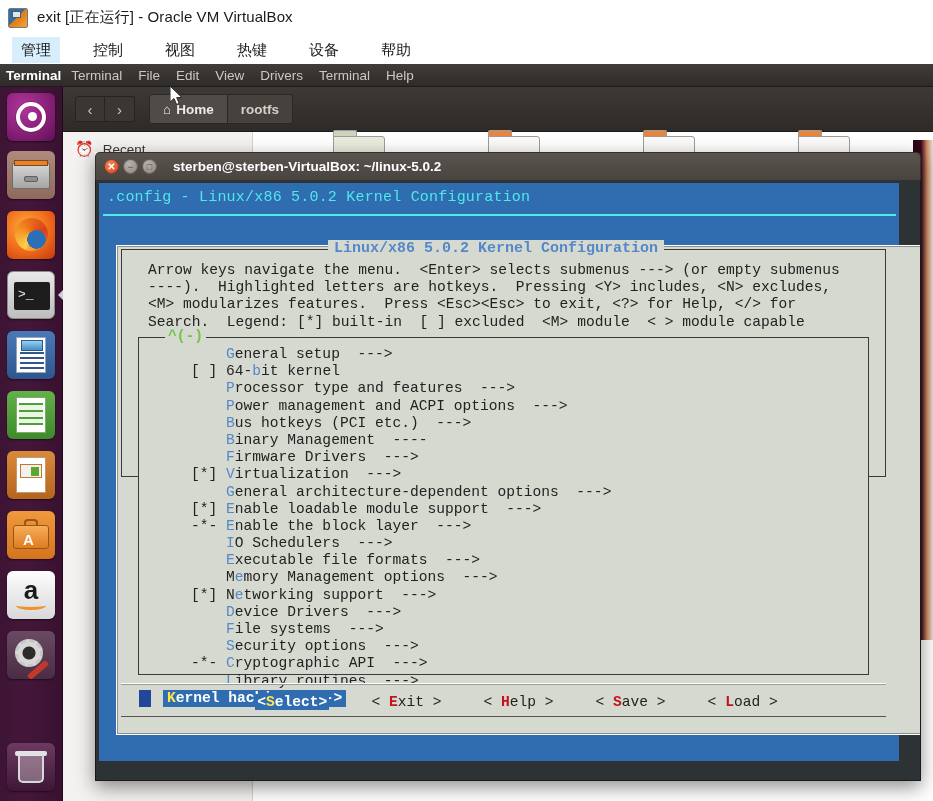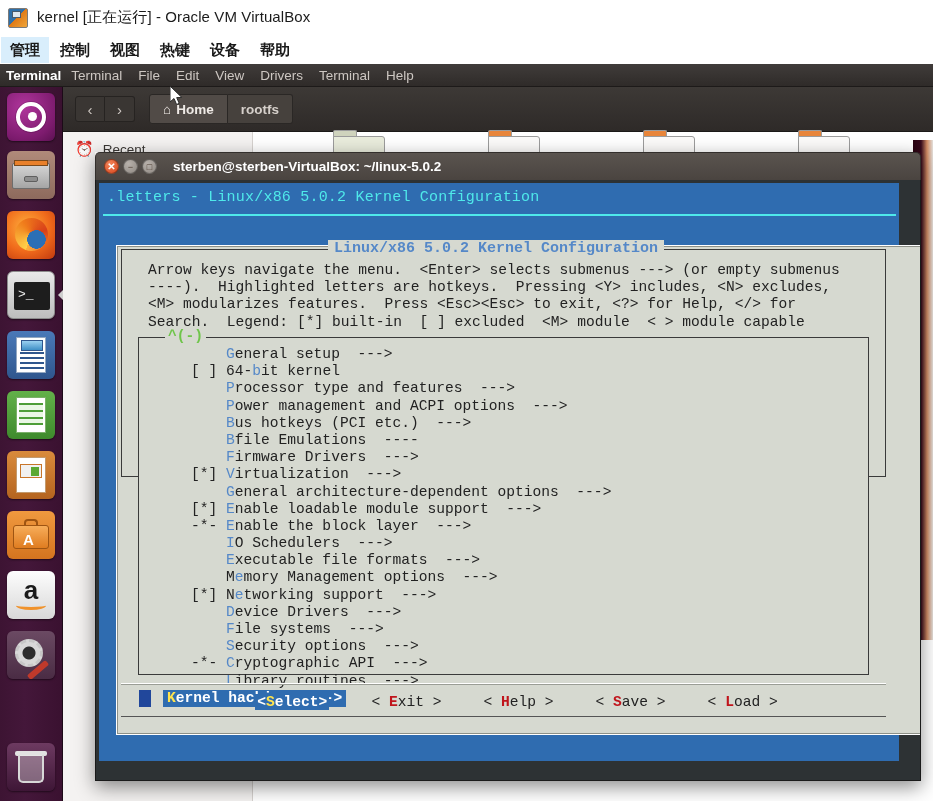--- a/index.html
+++ b/index.html
@@ -15,21 +15,21 @@
     background:linear-gradient(135deg,#2f6fa8 0%,#2f6fa8 45%,#e07a16 46%,#f0a63a 100%);
     border:1px solid #7a7a7a; border-radius:2px; }
   #vbox-icon:after{ content:""; position:absolute; left:3px; top:2px; width:7px; height:5px;
     background:#dfe7ee; border:1px solid #4a5a6a; }
   #vbox-title{ font-size:15px; color:#1b1b1b; letter-spacing:.1px; }
 
   #vbox-menubar{
     position:absolute; left:0; top:35px; width:933px; height:29px;
     background:#ffffff; display:flex; align-items:center; font-size:15px; color:#1b1b1b;
   }
-  .vbox-menu-item{ padding:3px 9px; margin:0 1px; line-height:20px;font-weight:bold; }
+  .vbox-menu-item{ padding:3px 9px; margin:0 12px; line-height:20px; }
   .vbox-menu-item.active{ background:#d9eefc; }
 
   
   #ubuntu-panel{
     position:absolute; left:0; top:64px; width:933px; height:23px;
     background:linear-gradient(#403c3a,#2f2b29);
     display:flex; align-items:center; color:#e8e4e0; font-size:13.5px;
     border-bottom:1px solid #1d1a19;
   }
   #panel-appname{ font-weight:bold; padding:0 2px 0 6px; color:#ffffff; }
@@ -196,21 +196,21 @@
   #mc-botrule{ position:absolute; left:4px; top:470px; width:765px; height:1px; background:#555; }
 
   
   #mouse{ position:absolute; left:170px; top:86px; width:14px; height:21px; }
 </style>
 </head>
 <body>
 
 <div id="vbox-titlebar">
   <div id="vbox-icon"></div>
-  <div id="vbox-title">kernel [正在运行] - Oracle VM VirtualBox</div>
+  <div id="vbox-title">exit [正在运行] - Oracle VM VirtualBox</div>
 </div>
 
 <div id="vbox-menubar">
   <div class="vbox-menu-item active">管理</div>
   <div class="vbox-menu-item">控制</div>
   <div class="vbox-menu-item">视图</div>
   <div class="vbox-menu-item">热键</div>
   <div class="vbox-menu-item">设备</div>
   <div class="vbox-menu-item">帮助</div>
 </div>
@@ -321,42 +321,42 @@
 <div id="term-win">
   <div id="term-title">
     <div class="wbtn" id="wb-close">✕</div>
     <div class="wbtn" id="wb-min">−</div>
     <div class="wbtn" id="wb-max">□</div>
     <div id="term-title-text">sterben@sterben-VirtualBox: ~/linux-5.0.2</div>
   </div>
 
   <div id="term-body">
     <div id="mc-back">
-      <div id="mc-header">.letters - Linux/x86 5.0.2 Kernel Configuration</div>
+      <div id="mc-header">.config - Linux/x86 5.0.2 Kernel Configuration</div>
       <div id="mc-hrule"></div>
 
       <div id="mc-dialog">
 
         <div id="mc-dialog-inner">
           <div id="mc-dialog-title">Linux/x86 5.0.2 Kernel Configuration</div>
           <div id="mc-text">Arrow keys navigate the menu.  &lt;Enter&gt; selects submenus ---&gt; (or empty submenus
 ----).  Highlighted letters are hotkeys.  Pressing &lt;Y&gt; includes, &lt;N&gt; excludes,
 &lt;M&gt; modularizes features.  Press &lt;Esc&gt;&lt;Esc&gt; to exit, &lt;?&gt; for Help, &lt;/&gt; for
 Search.  Legend: [*] built-in  [ ] excluded  &lt;M&gt; module  &lt; &gt; module capable</div>
         </div>
 
         <div id="mc-list">
           <div id="mc-list-mark">^(-)</div>
           <div id="mc-rows">
               <div class="mrow"><span class="prefix">    </span><span class="hk">G</span><span class="txt">eneral setup</span><span class="arrow">  ---&gt;</span></div>
               <div class="mrow"><span class="prefix">[ ] </span><span class="txt">64-</span><span class="hk">b</span><span class="txt">it kernel</span><span class="arrow"></span></div>
               <div class="mrow"><span class="prefix">    </span><span class="hk">P</span><span class="txt">rocessor type and features</span><span class="arrow">  ---&gt;</span></div>
               <div class="mrow"><span class="prefix">    </span><span class="hk">P</span><span class="txt">ower management and ACPI options</span><span class="arrow">  ---&gt;</span></div>
               <div class="mrow"><span class="prefix">    </span><span class="hk">B</span><span class="txt">us hotkeys (PCI etc.)</span><span class="arrow">  ---&gt;</span></div>
-              <div class="mrow"><span class="prefix">    </span><span class="hk">B</span><span class="txt">file Emulations</span><span class="arrow">  ----</span></div>
+              <div class="mrow"><span class="prefix">    </span><span class="hk">B</span><span class="txt">inary Management</span><span class="arrow">  ----</span></div>
               <div class="mrow"><span class="prefix">    </span><span class="hk">F</span><span class="txt">irmware Drivers</span><span class="arrow">  ---&gt;</span></div>
               <div class="mrow"><span class="prefix">[*] </span><span class="hk">V</span><span class="txt">irtualization</span><span class="arrow">  ---&gt;</span></div>
               <div class="mrow"><span class="prefix">    </span><span class="hk">G</span><span class="txt">eneral architecture-dependent options</span><span class="arrow">  ---&gt;</span></div>
               <div class="mrow"><span class="prefix">[*] </span><span class="hk">E</span><span class="txt">nable loadable module support</span><span class="arrow">  ---&gt;</span></div>
               <div class="mrow"><span class="prefix">-*- </span><span class="hk">E</span><span class="txt">nable the block layer</span><span class="arrow">  ---&gt;</span></div>
               <div class="mrow"><span class="prefix">    </span><span class="hk">I</span><span class="txt">O Schedulers</span><span class="arrow">  ---&gt;</span></div>
               <div class="mrow"><span class="prefix">    </span><span class="hk">E</span><span class="txt">xecutable file formats</span><span class="arrow">  ---&gt;</span></div>
               <div class="mrow"><span class="prefix">    </span><span class="txt">M</span><span class="hk">e</span><span class="txt">mory Management options</span><span class="arrow">  ---&gt;</span></div>
               <div class="mrow"><span class="prefix">[*] </span><span class="txt">N</span><span class="hk">e</span><span class="txt">tworking support</span><span class="arrow">  ---&gt;</span></div>
               <div class="mrow"><span class="prefix">    </span><span class="hk">D</span><span class="txt">evice Drivers</span><span class="arrow">  ---&gt;</span></div>

